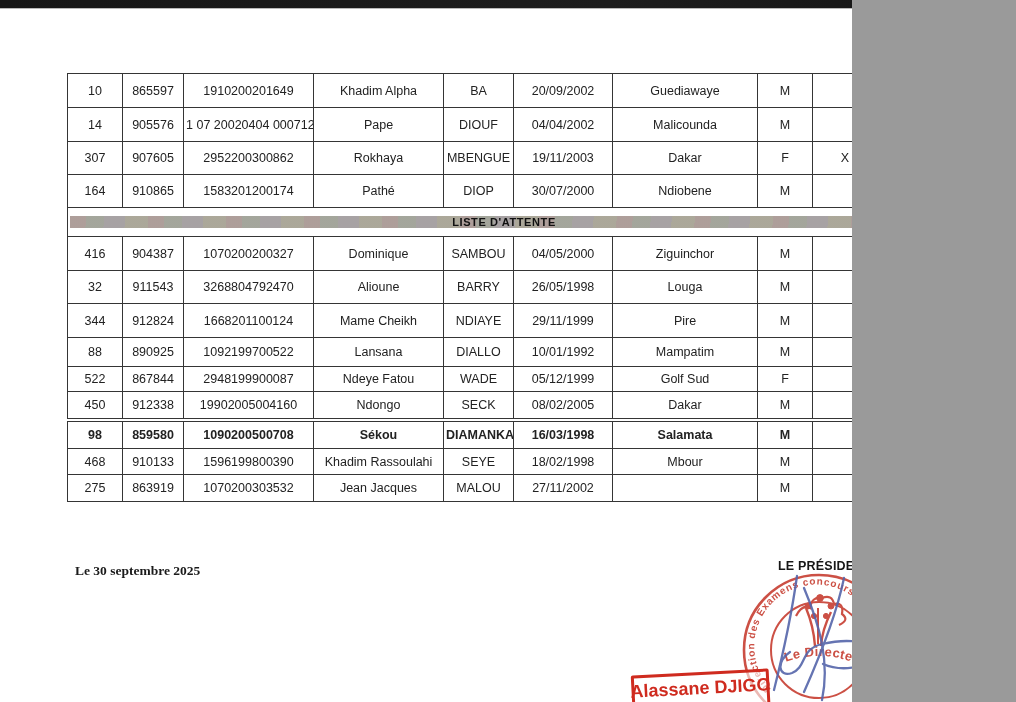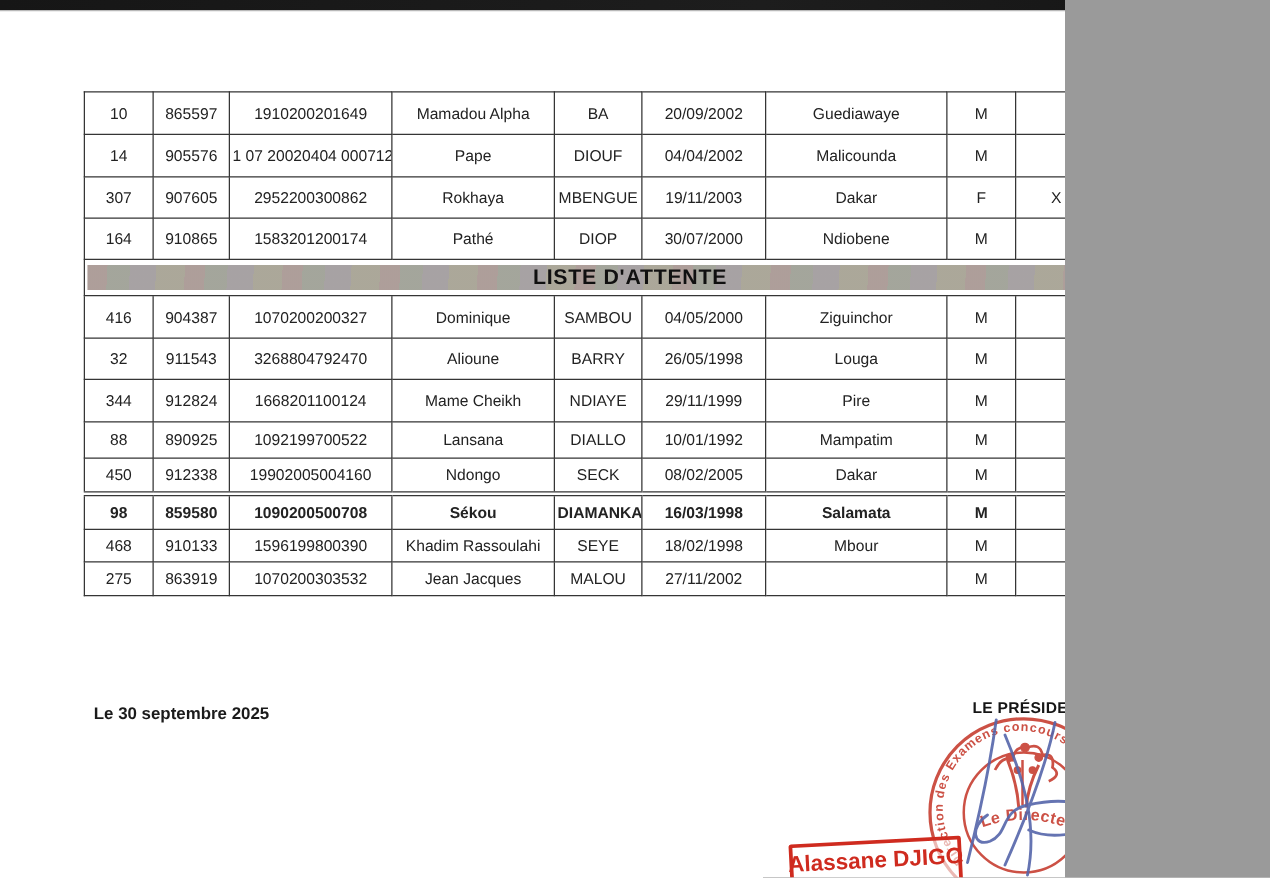--- a/index.html
+++ b/index.html
@@ -24,24 +24,24 @@
   td.band-cell{padding:0;border:2px solid #202020;}
   .band{
     height:100%;display:flex;align-items:center;justify-content:center;
     background:
       repeating-linear-gradient(93deg,
         rgba(186,138,138,0.28) 0 16px,
         rgba(148,164,142,0.25) 16px 34px,
         rgba(160,148,176,0.22) 34px 55px,
         rgba(178,172,134,0.25) 55px 78px),
       #a9a6a0;
-    font-weight:bold;font-size:17px;letter-spacing:0.6px;color:#101010;
+    font-weight:bold;font-size:11px;letter-spacing:0.6px;color:#101010;
   }
   .date-line{
-    position:absolute;left:75px;top:563px;font-weight:bold;font-size:13.5px;color:#1b1b1b;
+    position:absolute;left:75px;top:563px;font-weight:bold;font-size:13.5px;color:#1b1b1b;font-family:Liberation Serif, serif;
   }
   .president-label{
     position:absolute;left:778px;top:559px;font-weight:bold;font-size:12.5px;
     letter-spacing:0.2px;color:#161616;z-index:3;white-space:nowrap;
   }
   .stamp{position:absolute;left:734px;top:570px;width:172px;height:172px;z-index:2;}
   .sig-box{
     position:absolute;left:632px;top:672px;width:132px;height:46px;
     border:3px solid #cf2b1f;border-radius:2px;z-index:4;
     display:flex;align-items:flex-start;justify-content:center;
@@ -67,21 +67,21 @@
         <col style="width: 145px;">
         <col style="width: 55px;">
         <col style="width: 65px;">
         <col style="width: 63px;">
       </colgroup>
     <tbody>
         <tr style="height: 34px;">
           <td>10</td>
           <td>865597</td>
           <td>1910200201649</td>
-          <td>Mamadou Alpha</td>
+          <td>Khadim Alpha</td>
           <td>BA</td>
           <td>20/09/2002</td>
           <td>Guediawaye</td>
           <td>M</td>
           <td></td>
           <td>X</td>
         </tr>
         <tr style="height: 34px;">
           <td>14</td>
           <td>905576</td>
@@ -167,20 +167,32 @@
         </tr>
         <tr style="height: 29px;">
           <td>88</td>
           <td>890925</td>
           <td>1092199700522</td>
           <td>Lansana</td>
           <td>DIALLO</td>
           <td>10/01/1992</td>
           <td>Mampatim</td>
           <td>M</td>
+          <td></td>
+          <td></td>
+        </tr>
+        <tr style="height: 25px;">
+          <td>522</td>
+          <td>867844</td>
+          <td>2948199900087</td>
+          <td>Ndeye Fatou</td>
+          <td>WADE</td>
+          <td>05/12/1999</td>
+          <td>Golf Sud</td>
+          <td>F</td>
           <td></td>
           <td></td>
         </tr>
         <tr style="height: 28px;">
           <td>450</td>
           <td>912338</td>
           <td>19902005004160</td>
           <td>Ndongo</td>
           <td>SECK</td>
           <td>08/02/2005</td>

